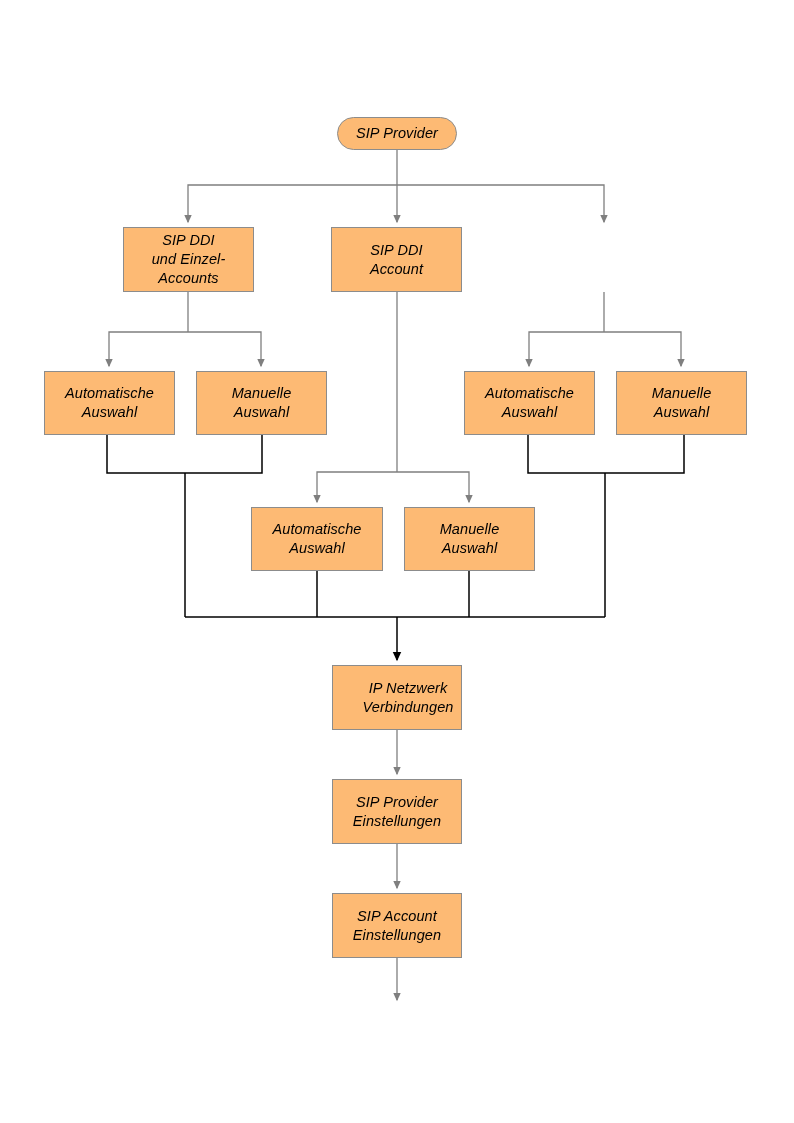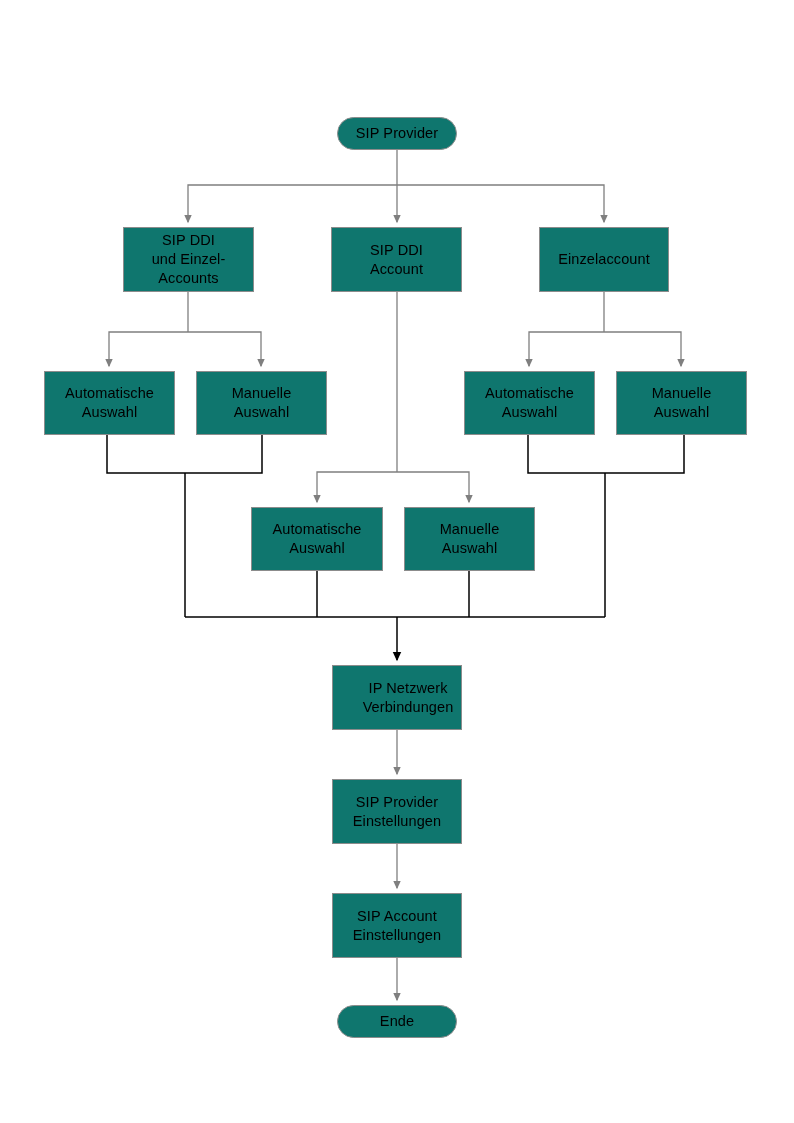--- a/index.html
+++ b/index.html
@@ -27,27 +27,28 @@
     width: 794px;
     height: 1123px;
   }
   .node {
     position: absolute;
     box-sizing: border-box;
     display: flex;
     align-items: center;
     justify-content: center;
     text-align: center;
-    background: #0f766e;
+    background: #fdba74;
     border: 1px solid #8c8c8c;
     font-size: 14.5px;
     line-height: 19px;
     color: #000000;
     white-space: pre-line;
     letter-spacing: 0.1px;
+    font-style: italic;
   }
   .node.terminal {
     border-radius: 999px;
     border: 1px solid #8c8c8c;
   }
   .node-label {
     display: block;
     width: 100%;
     white-space: pre-line;
   }
@@ -115,23 +116,20 @@
     <span class="node-label">SIP DDI
 und Einzel-
 Accounts</span>
   </div>
 
   <div class="node" style="left:331px; top:227px; width:131px; height:65px;">
     <span class="node-label">SIP DDI
 Account</span>
   </div>
 
-  <div class="node" style="left:539px; top:227px; width:130px; height:65px;">
-    <span class="node-label">Einzelaccount</span>
-  </div>
 
   <div class="node" style="left:44px; top:371px; width:131px; height:64px;">
     <span class="node-label">Automatische
 Auswahl</span>
   </div>
 
   <div class="node" style="left:196px; top:371px; width:131px; height:64px;">
     <span class="node-label">Manuelle
 Auswahl</span>
   </div>
@@ -164,17 +162,14 @@
   <div class="node" style="left:332px; top:779px; width:130px; height:65px;">
     <span class="node-label">SIP Provider
 Einstellungen</span>
   </div>
 
   <div class="node" style="left:332px; top:893px; width:130px; height:65px;">
     <span class="node-label">SIP Account
 Einstellungen</span>
   </div>
 
-  <div class="node terminal" style="left:337px; top:1005px; width:120px; height:33px;">
-    <span class="node-label">Ende</span>
-  </div>
 
 </div>
 
 </body></html>

